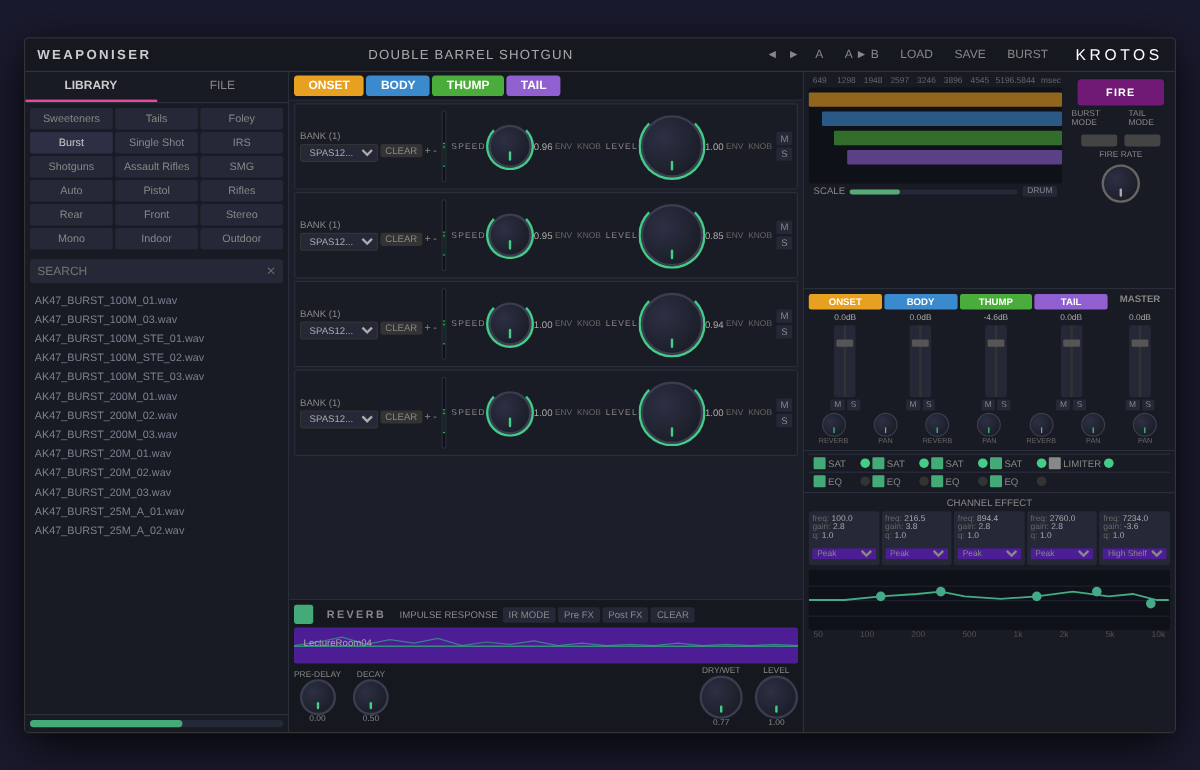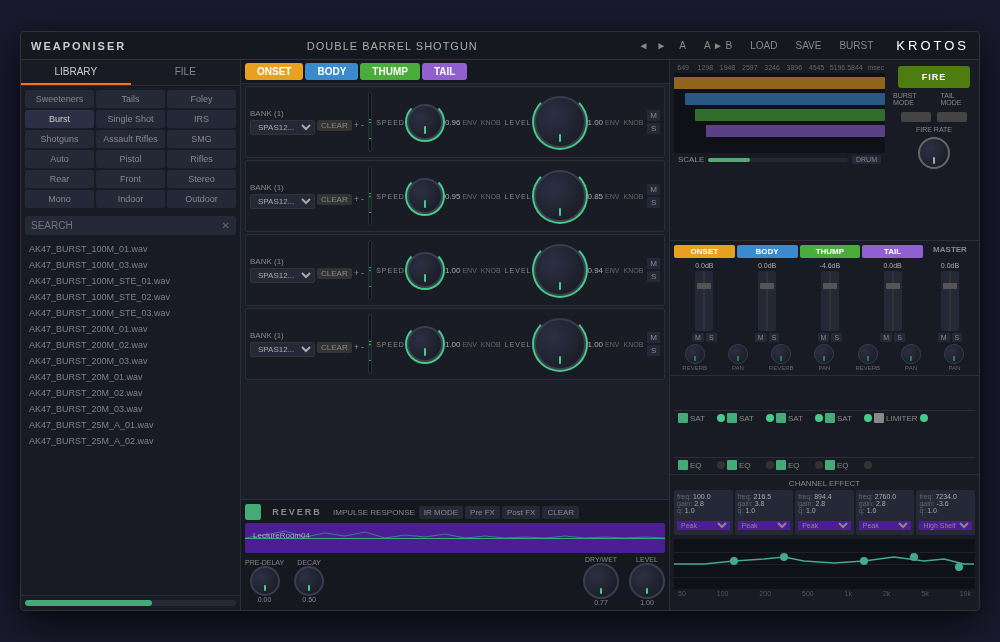--- a/index.html
+++ b/index.html
@@ -90,21 +90,22 @@
       flex: 1;
       padding: 6px;
       text-align: center;
       font-size: 10px;
       color: #888;
       cursor: pointer;
       border-bottom: 2px solid transparent;
     }
     .sidebar-tab.active {
       color: #ccc;
-      border-bottom: 2px solid #f97316;
+      border-bottom: 2px solid #ec4899;
+      font-weight: bold;
     }
     .category-grid {
       display: grid;
       grid-template-columns: 1fr 1fr 1fr;
       gap: 2px;
       padding: 4px;
     }
     .cat-btn {
       background: #252836;
       color: #888;
@@ -480,21 +481,21 @@
       width: 90px;
       display: flex;
       flex-direction: column;
       align-items: center;
       padding: 6px 4px;
       gap: 4px;
     }
     .fire-btn {
       width: 72px;
       height: 22px;
-      background: #4d7c0f;
+      background: #701a75;
       color: #fff;
       font-size: 9px;
       font-weight: bold;
       border-radius: 3px;
       cursor: pointer;
       display: flex;
       align-items: center;
       justify-content: center;
       letter-spacing: 1px;
     }
@@ -634,21 +635,20 @@
     }
     .mini-label { color: #666; font-size: 6px; }
 
     
     .fx-row {
       display: flex;
       align-items: center;
       gap: 2px;
       padding: 2px 4px;
       border-top: 1px solid #2a2d3a;
-      margin-top: 32px;
     }
     .fx-toggle {
       width: 10px;
       height: 10px;
       background: #4a7;
       border-radius: 1px;
       cursor: pointer;
     }
     .fx-label {
       color: #888;

